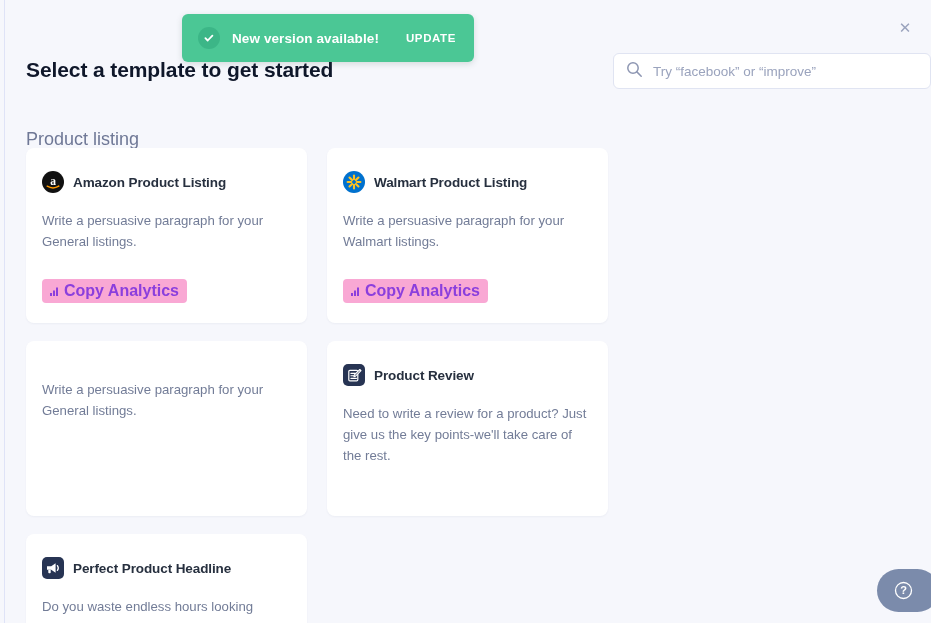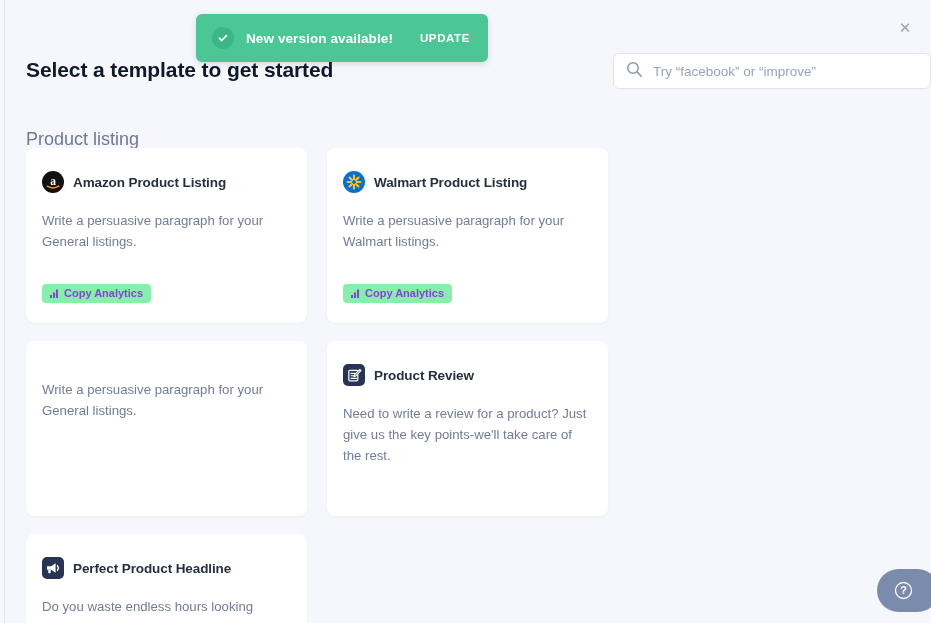--- a/index.html
+++ b/index.html
@@ -23,21 +23,21 @@
     left: 4px;
     top: 0;
     width: 1px;
     height: 623px;
     background: #dfe3f7;
   }
 
   
   .toast {
     position: absolute;
-    left: 196px;
+    left: 182px;
     top: 14px;
     width: 292px;
     height: 48px;
     background: #4bc795;
     border-radius: 6px;
     display: flex;
     align-items: center;
     padding: 0 16px;
     box-shadow: 0 2px 6px rgba(60,90,80,.18);
     z-index: 30;
@@ -184,24 +184,24 @@
     position: absolute;
     left: 16px;
     bottom: 20px;
     display: flex;
     gap: 8px;
   }
   .tag {
     display: inline-flex;
     align-items: center;
     gap: 5px;
-    background: #86efac;
+    background: #f9a8d4;
     color: #8b3fdd;
     border-radius: 4px;
-    font-size: 11px;
+    font-size: 16px;
     font-weight: bold;
     padding: 4px 8px;
     line-height: 1;
   }
   .tag svg { display: block; }
 
   
   .icon-chip {
     width: 22px;
     height: 22px;

